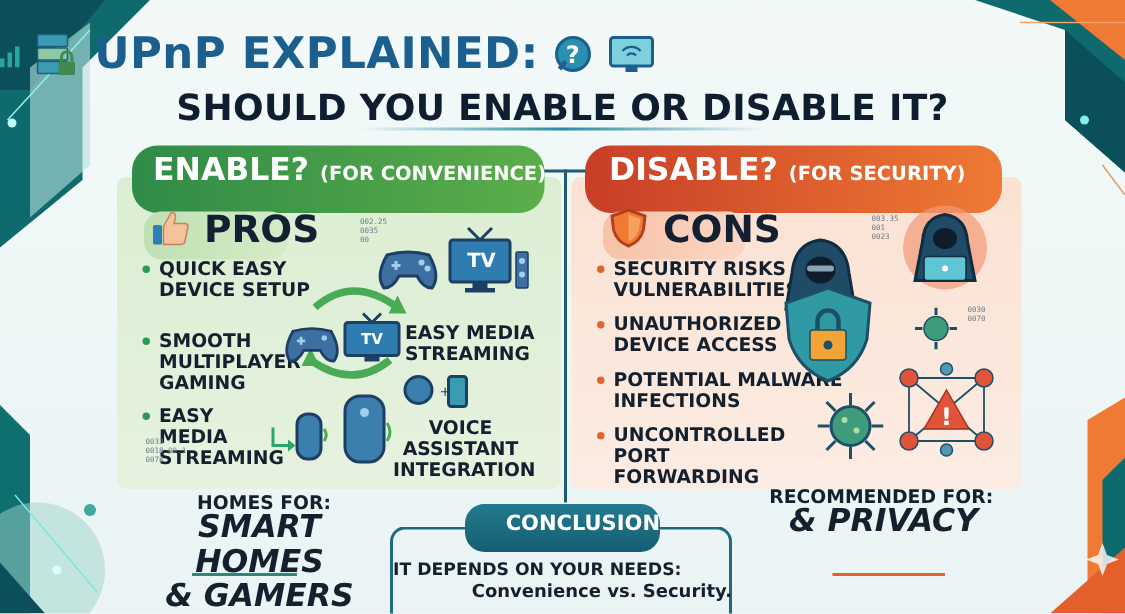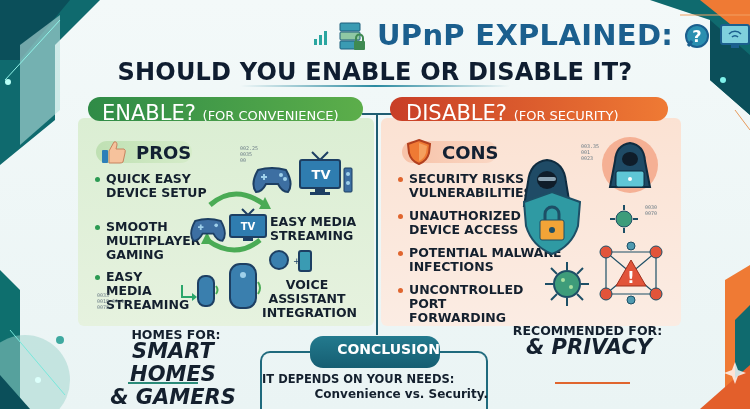--- a/index.html
+++ b/index.html
@@ -1,35 +1,35 @@
 <!DOCTYPE html>
 <html><head>
 <meta charset="utf-8">
 <style>
 *{box-sizing:border-box;margin:0;padding:0}
 html,body{width:750px;height:409px;overflow:hidden}
 body{font-family:"DejaVu Sans","Liberation Sans",sans-serif;background:#eef6f6;position:relative;color:#122032}
 .bg{position:absolute;inset:0;background:linear-gradient(180deg,#f3f9f9 0%,#eaf4f4 100%)}
 .deco{position:absolute}
 
-.title{position:absolute;left:0;right:0;top:18px;text-align:right;font-weight:bold;font-size:29px;color:#1b5f8e;letter-spacing:.3px}
+.title{position:absolute;left:0;right:0;top:18px;text-align:left;font-weight:bold;font-size:29px;color:#1b5f8e;letter-spacing:.3px}
 .title .ico{display:inline-block;vertical-align:middle}
 .subtitle{position:absolute;left:0;right:0;top:58px;text-align:center;font-weight:bold;font-size:24px;color:#0f1d30;letter-spacing:.2px}
 .uline{position:absolute;left:240px;top:85px;width:270px;height:2px;background:linear-gradient(90deg,transparent,#2b8aa0,transparent)}
 
 .panel{position:absolute;top:118px;height:208px;border-radius:6px}
 .panel.left{left:78px;width:296px;background:linear-gradient(180deg,#dbeed3,#e6f2df)}
 .panel.right{left:381px;width:300px;background:linear-gradient(180deg,#fbe2d3,#fbece3)}
-.pill{position:absolute;top:97px;height:24px;border-radius:17px;color:#fff;font-weight:normal;font-size:21px;line-height:33px;white-space:nowrap;padding-left:14px}
+.pill{position:absolute;top:97px;height:45px;border-radius:17px;color:#fff;font-weight:bold;font-size:21px;line-height:33px;white-space:nowrap;padding-left:14px}
 .pill small{font-size:13px}
 .pill.green{left:88px;width:275px;background:linear-gradient(90deg,#2f8b47,#5cae4a)}
 .pill.red{left:390px;width:278px;background:linear-gradient(90deg,#c83e27,#ef7a34);padding-left:16px}
 .divider{position:absolute;left:376px;top:113px;width:2px;height:222px;background:#1f5d72}
 .hline{position:absolute;top:113px;height:2px;background:#1f5d72}
-.chip{position:absolute;height:22px;border-radius:12px;font-weight:bold;font-size:18px;line-height:24px;padding-left:40px}
+.chip{position:absolute;height:32px;border-radius:12px;font-weight:bold;font-size:25px;line-height:24px;padding-left:40px}
 .chip.green{left:96px;top:141px;width:96px;background:linear-gradient(90deg,#bfe0b3,#d5ecc9)}
 .chip.red{left:402px;top:141px;width:95px;background:linear-gradient(90deg,#f7c2a8,#fad7c4)}
 .chip .ci{position:absolute;left:4px;top:-3px}
 .list{position:absolute;list-style:none}
 .list li{position:relative;padding-left:12px;font-weight:bold;font-size:12.5px;line-height:14px;margin-bottom:7px;color:#14202e}
 .list li:before{content:"";position:absolute;left:1px;top:5px;width:5px;height:5px;border-radius:50%}
 .list.g{left:94px;top:172px;width:130px}
 .list.g li:before{background:#2c9a53}
 .list.r{left:397px;top:172px;width:165px}
 .list.r li:before{background:#e0652e}

